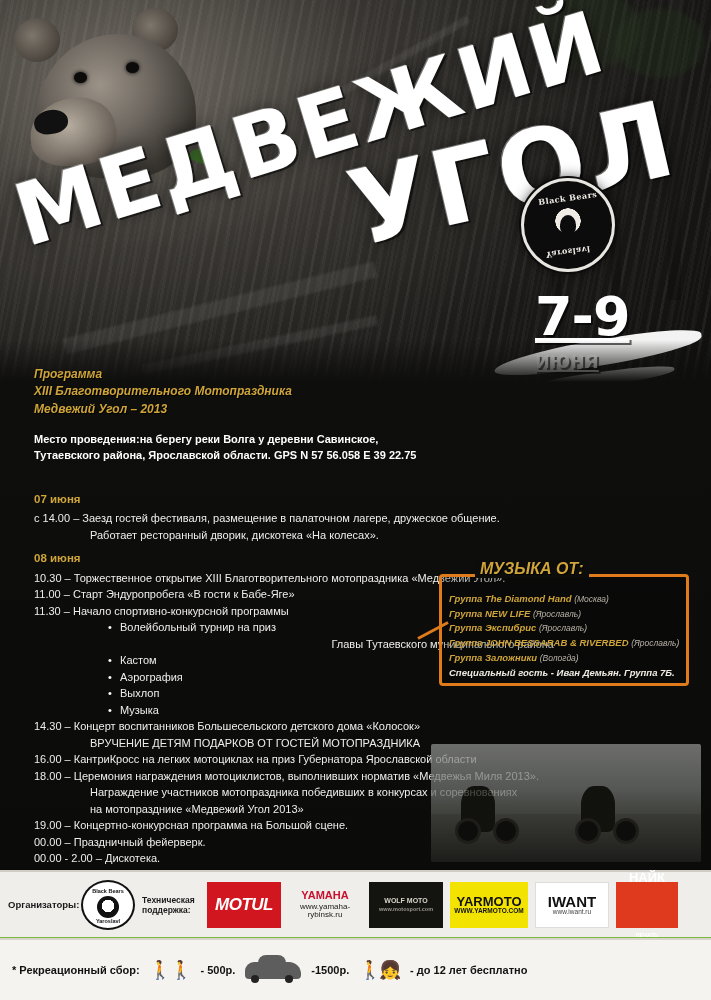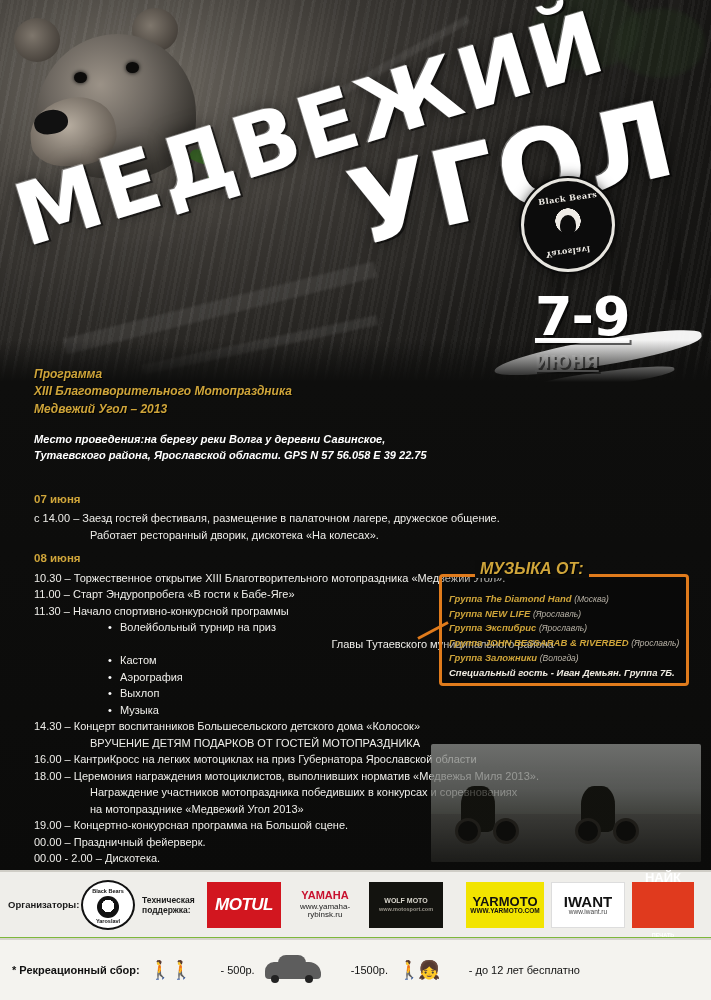--- a/index.html
+++ b/index.html
@@ -178,21 +178,21 @@
   }
   .prog-head {
     position:absolute; left:34px; top:26px;
     color:#cfa53a;
     font-style:italic; font-weight:bold;
     font-size:12px; line-height:1.45;
     text-shadow:1px 1px 0 #000;
   }
   .place {
     position:absolute; left:34px; top:92px;
-    color:#fff; font-style:italic; font-weight:bold;
+    color:#fff; font-weight:bold;
     font-size:11px; line-height:1.45;
   }
   .daylabel {
     color:#cfa53a; font-weight:bold; font-size:11.5px;
     margin:7px 0 2px 0;
   }
   .sched {
     position:absolute; left:34px; top:144px; width:520px;
     font-size:11px; line-height:1.5; color:#efeeea;
   }
@@ -290,21 +290,21 @@
     width:22px; height:22px; margin:1px auto; border-radius:50%;
     background:radial-gradient(circle at 50% 45%, #fff 0 38%, #111 39% 100%);
   }
   .sp-bears .bb-b { font-size:5.5px; font-weight:bold; }
   .sp-tech { width:58px; font-size:8.5px; font-weight:bold; color:#1a1a1a; line-height:1.2; }
   .sp-motul { background:#d2161f; color:#fff; width:74px; font-size:17px; font-style:italic; letter-spacing:-.5px; }
   .sp-yamaha { width:74px; color:#c8102e; flex-direction:column; font-size:11px; }
   .sp-yamaha .yy { font-size:8px; color:#222; font-weight:normal; margin-top:1px;}
   .sp-wolf { width:74px; background:#13130f; color:#d8d5cc; font-size:7px; flex-direction:column; }
   .sp-wolf .ww { font-size:5.5px; color:#9a968c; margin-top:2px; }
-  .sp-yar { width:78px; background:#f2e400; color:#111; flex-direction:column; font-size:13px;margin-left:16px; }
+  .sp-yar { width:78px; background:#f2e400; color:#111; flex-direction:column; font-size:13px; }
   .sp-yar .yar-sub { font-size:6.5px; font-weight:bold; }
   .sp-iwant { width:74px; background:#fff; color:#111; flex-direction:column; font-size:15px; border:1px solid #ddd;}
   .sp-iwant .iw { font-size:6.5px; color:#444; font-weight:normal; }
   .sp-naiks { width:62px; background:#e03a1e; color:#fff; flex-direction:column; font-size:13px;gap:48px; }
   .sp-naiks .nk { font-size:5.5px; }
   
   .fee {
     position:absolute; left:0; bottom:0; width:711px; height:62px;
     background:#f4f3ef;
     border-top:2px solid #d6d4cd;
@@ -319,21 +319,21 @@
     border-radius:9px 12px 4px 4px; position:relative;
   }
   .fee .car:before {
     content:""; position:absolute; left:13px; top:-7px; width:28px; height:10px;
     background:#5d5d5d; border-radius:8px 8px 0 0;
   }
   .fee .car:after {
     content:""; position:absolute; left:6px; bottom:-4px; width:8px; height:8px;
     border-radius:50%; background:#222; box-shadow:34px 0 0 #222;
   }
-  .fee .amt { font-weight:normal;margin-left:20px; }
+  .fee .amt { font-weight:bold; }
   .green-line {
     position:absolute; left:0; bottom:60px; width:711px; height:3px;
     background:#7db83a;
   }
 </style>
 </head>
 <body>
 
 <div class="poster">
 

